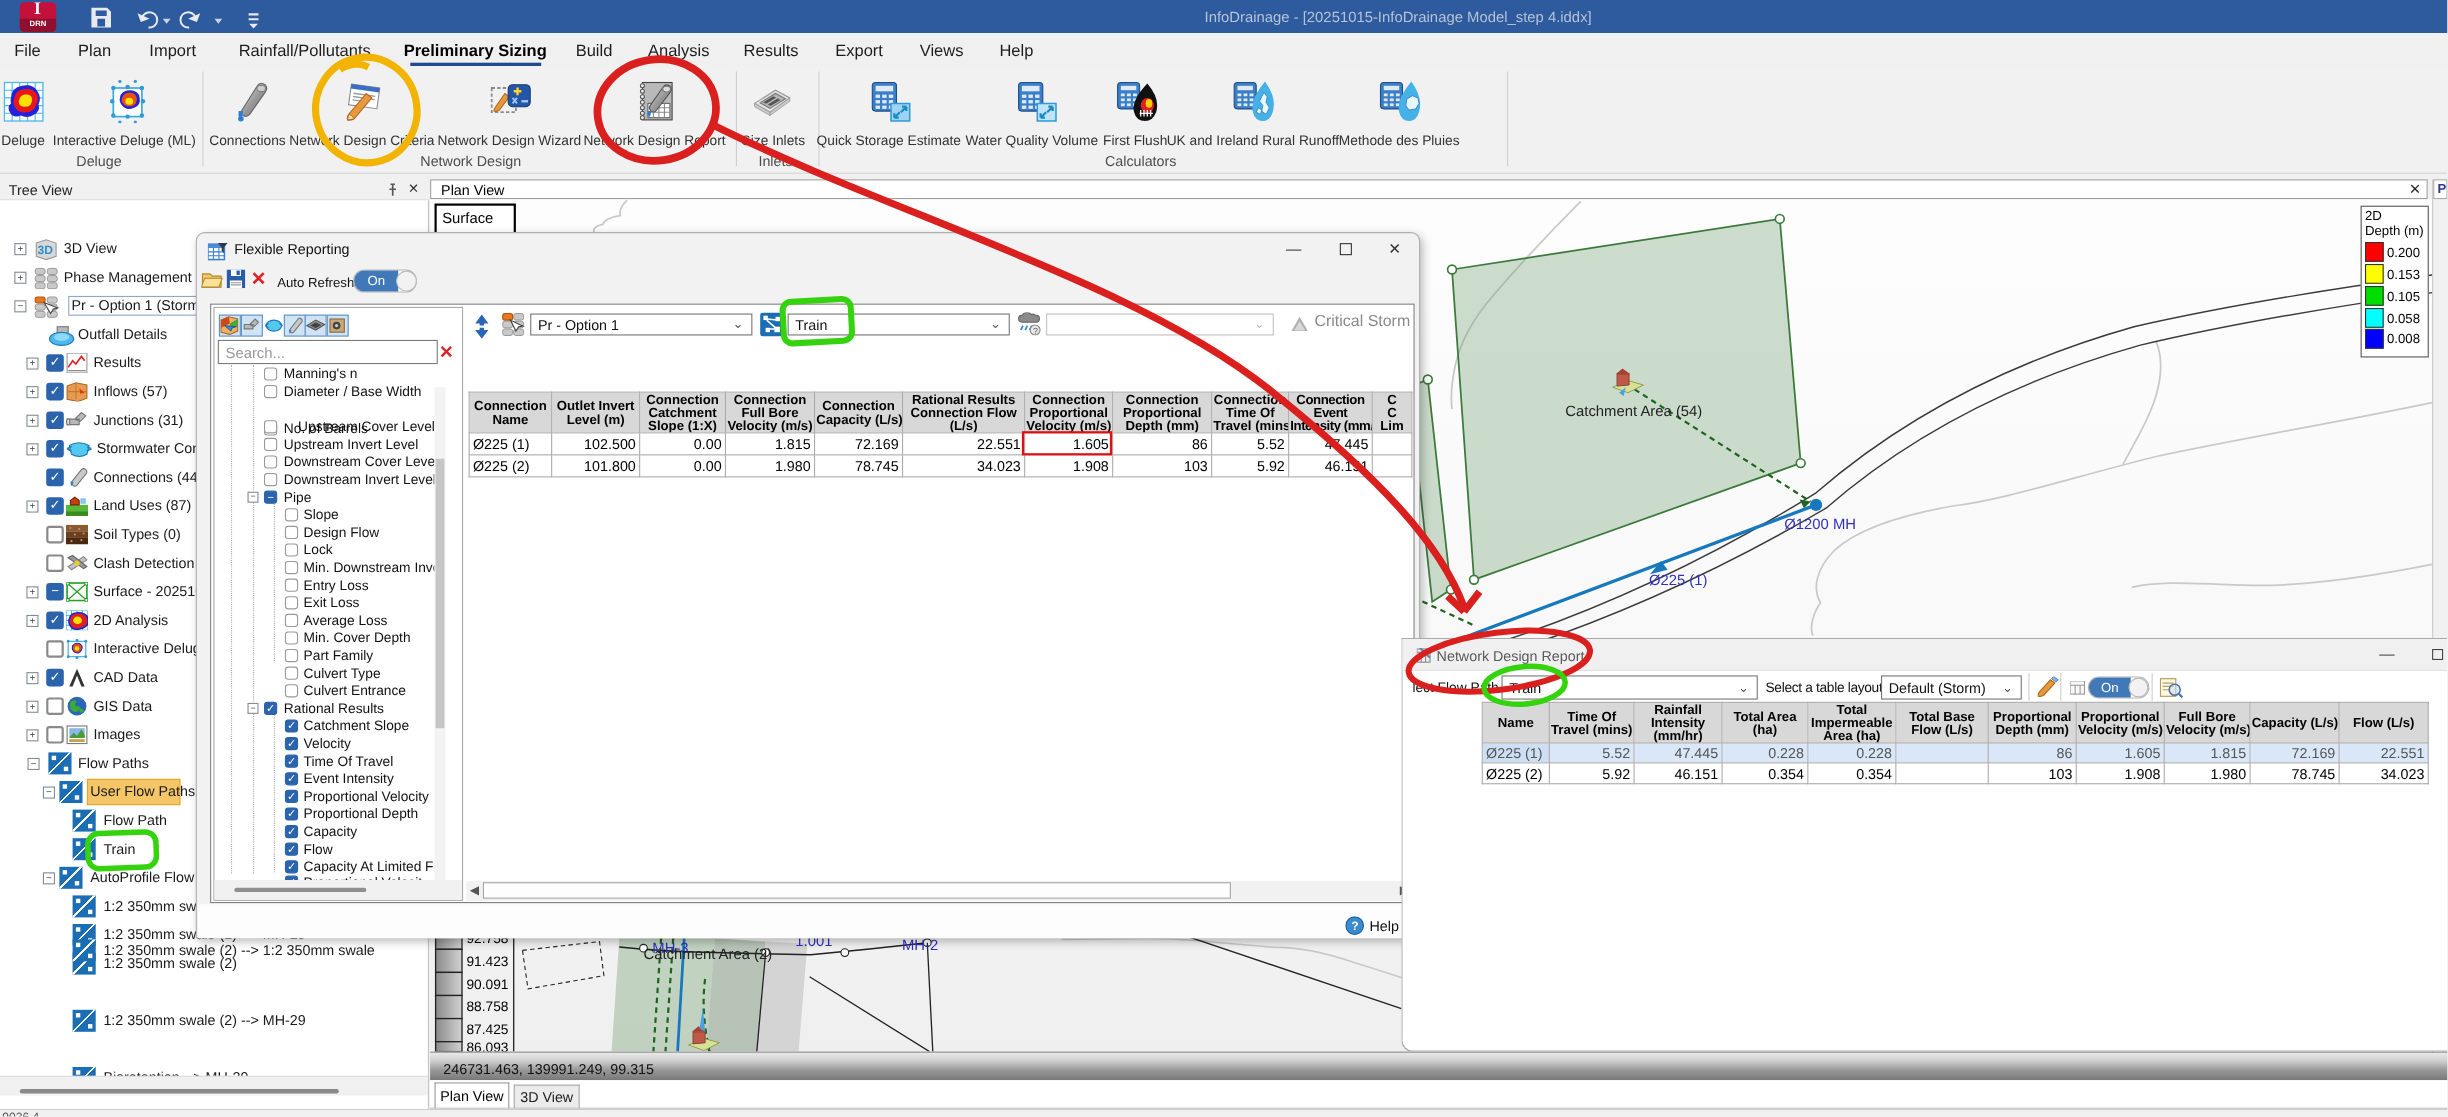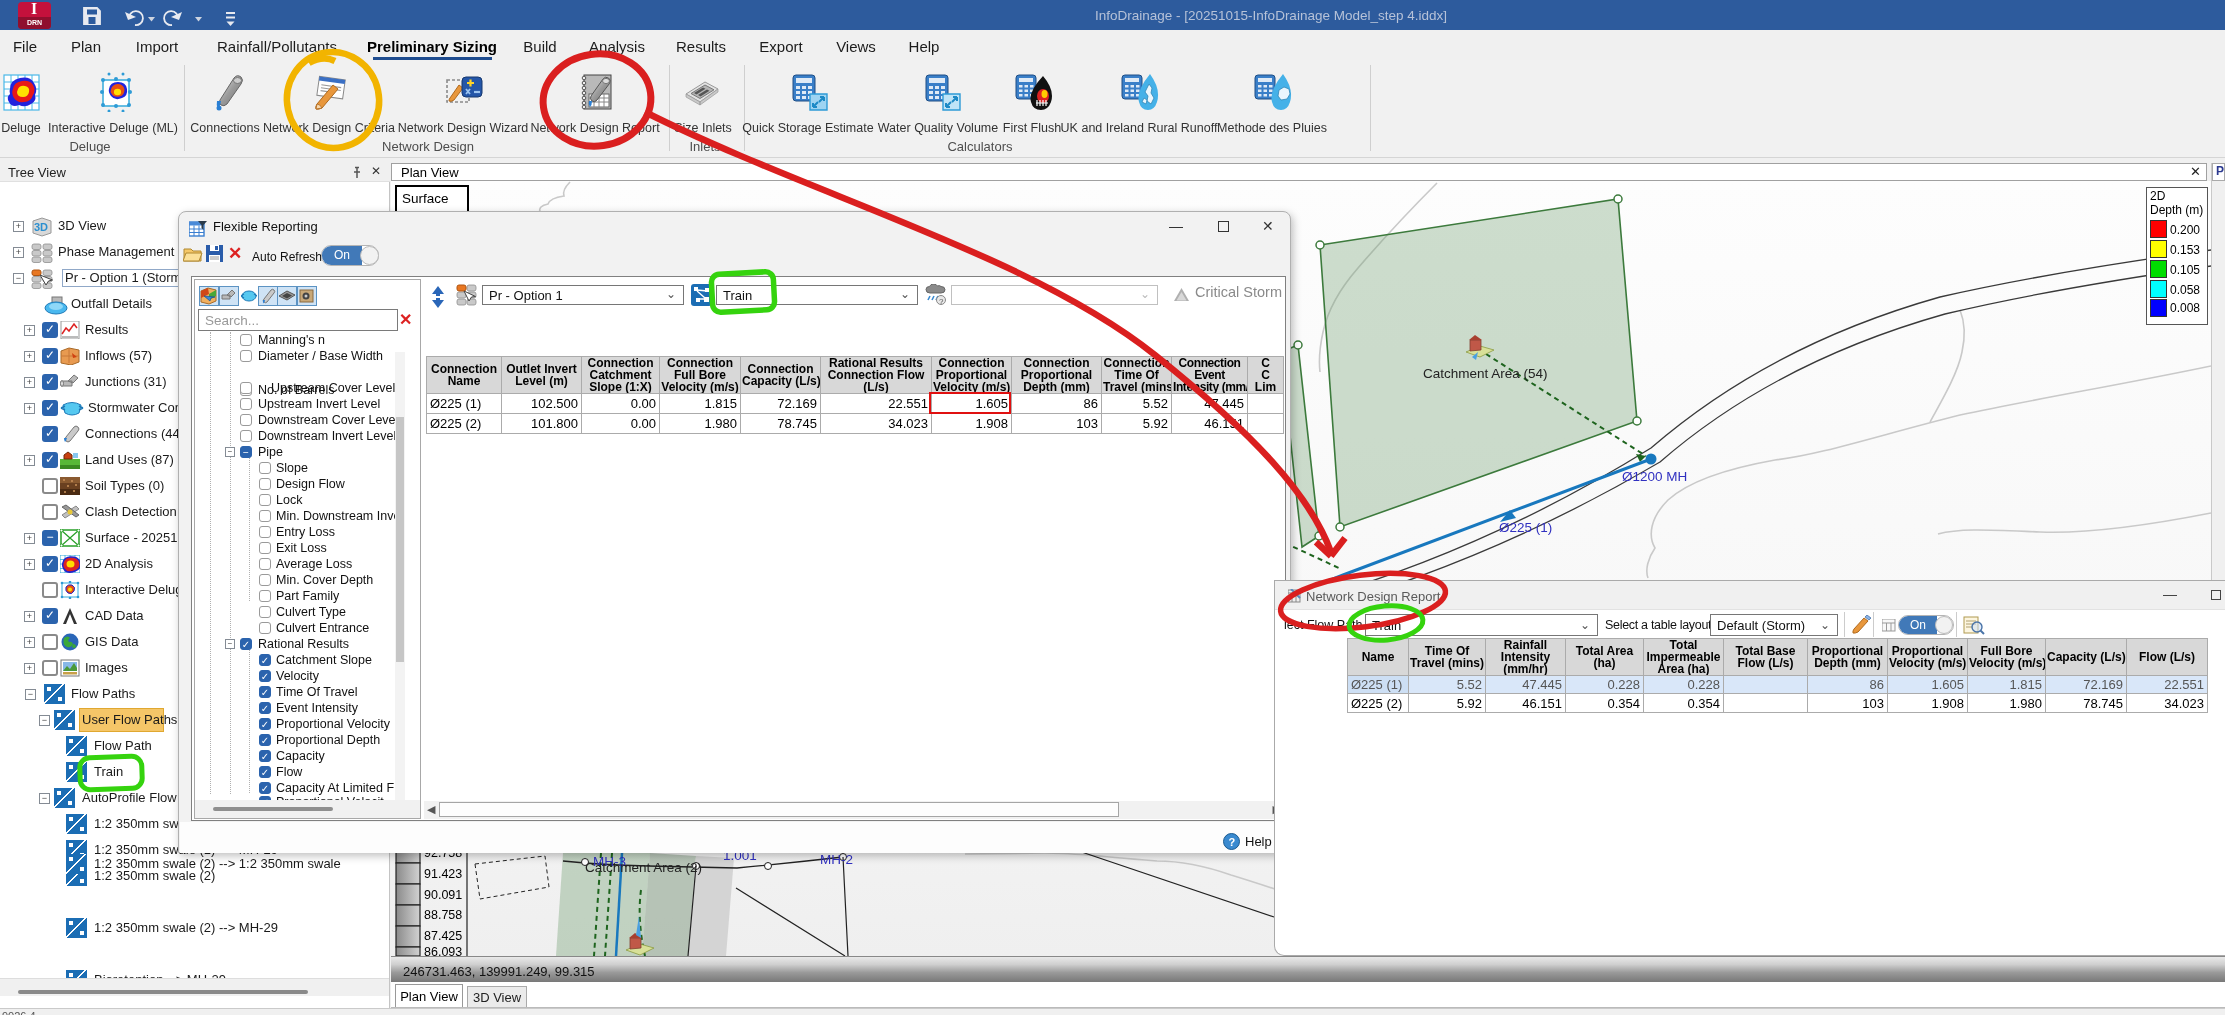--- a/index.html
+++ b/index.html
@@ -101,21 +101,21 @@
  <span class="rlab" style="left:595px">Network Design Report</span>
  <span class="rlab" style="left:703px">Size Inlets</span>
  <span class="rlab" style="left:808px">Quick Storage Estimate</span>
  <span class="rlab" style="left:938px">Water Quality Volume</span>
  <span class="rlab" style="left:1032px">First Flush</span>
  <span class="rlab" style="left:1139px">UK and Ireland Rural Runoff</span>
  <span class="rlab" style="left:1272px">Methode des Pluies</span>
  <span class="glab" style="left:90px">Deluge</span>
  <span class="glab" style="left:428px">Network Design</span>
  <span class="glab" style="left:705px">Inlets</span>
- <span class="glab" style="left:980px">Calculators</span>
+ <span class="glab" style="left:1037px">Calculators</span>
  <svg class="ric" style="left:3px" width="38" height="40" viewBox="0 0 38 40">
   <rect x="1" y="3" width="35" height="35" fill="#fff" stroke="#4ab8e8" stroke-width="1.2"></rect>
   <path d="M8 3 v35 M15 3 v35 M22 3 v35 M29 3 v35 M1 10 h35 M1 17 h35 M1 24 h35 M1 31 h35" stroke="#4ab8e8" stroke-width="1"></path>
   <path d="M7 17 q0 -9 10 -11 q10 -2 14 5 q4 6 1 12 q2 6 -4 9 q-6 4 -12 1 q-7 3 -10 -3 q-3 -5 1 -8 q-1 -3 0 -5z" fill="#2222dd"></path>
   <path d="M10 17 q1 -7 9 -8 q8 -1 11 4 q3 5 0 10 q-2 7 -9 7 q-7 1 -10 -4 q-3 -5 -1 -9z" fill="#e81818"></path>
   <path d="M15 17 q2 -4 7 -3 q5 1 4 6 q-1 5 -6 5 q-6 0 -6 -5z" fill="#ffe000"></path>
  </svg>
  <svg class="ric" style="left:97px" width="38" height="40" viewBox="0 0 38 40">
   <rect x="6" y="8" width="26" height="26" fill="#fff" stroke="#35aadc" stroke-width="1.5"></rect>
   <g fill="#2e9bd6">

